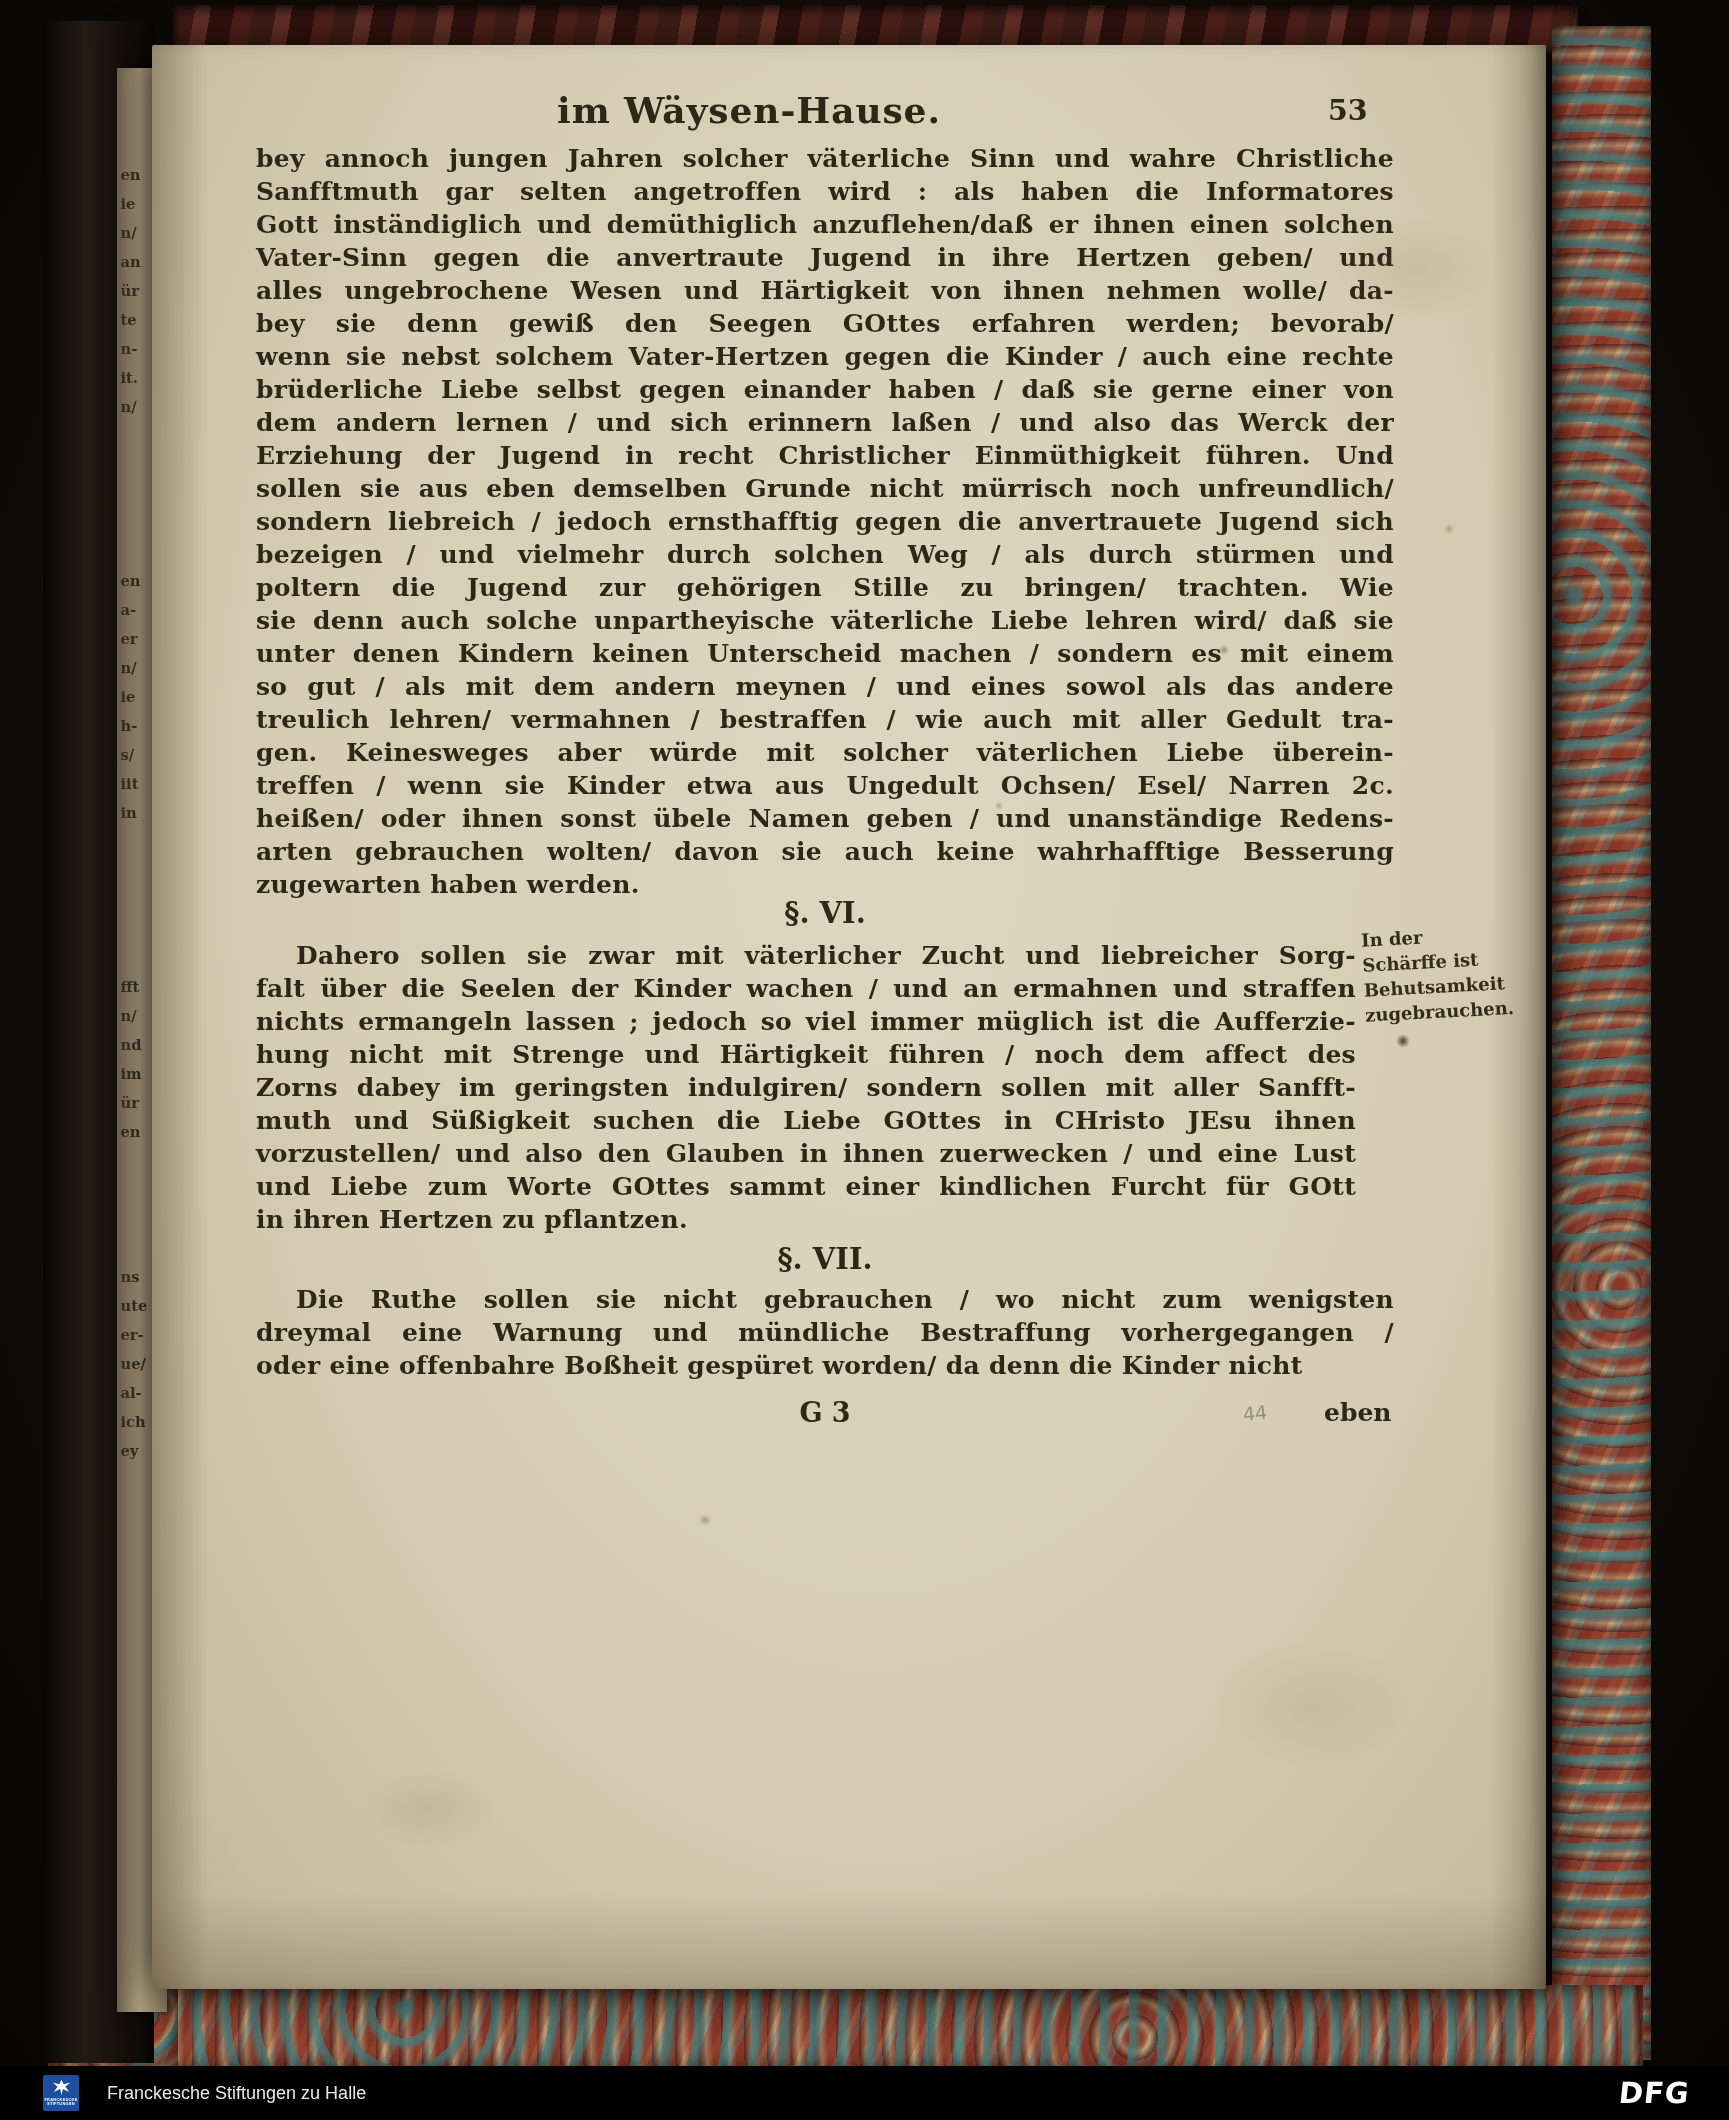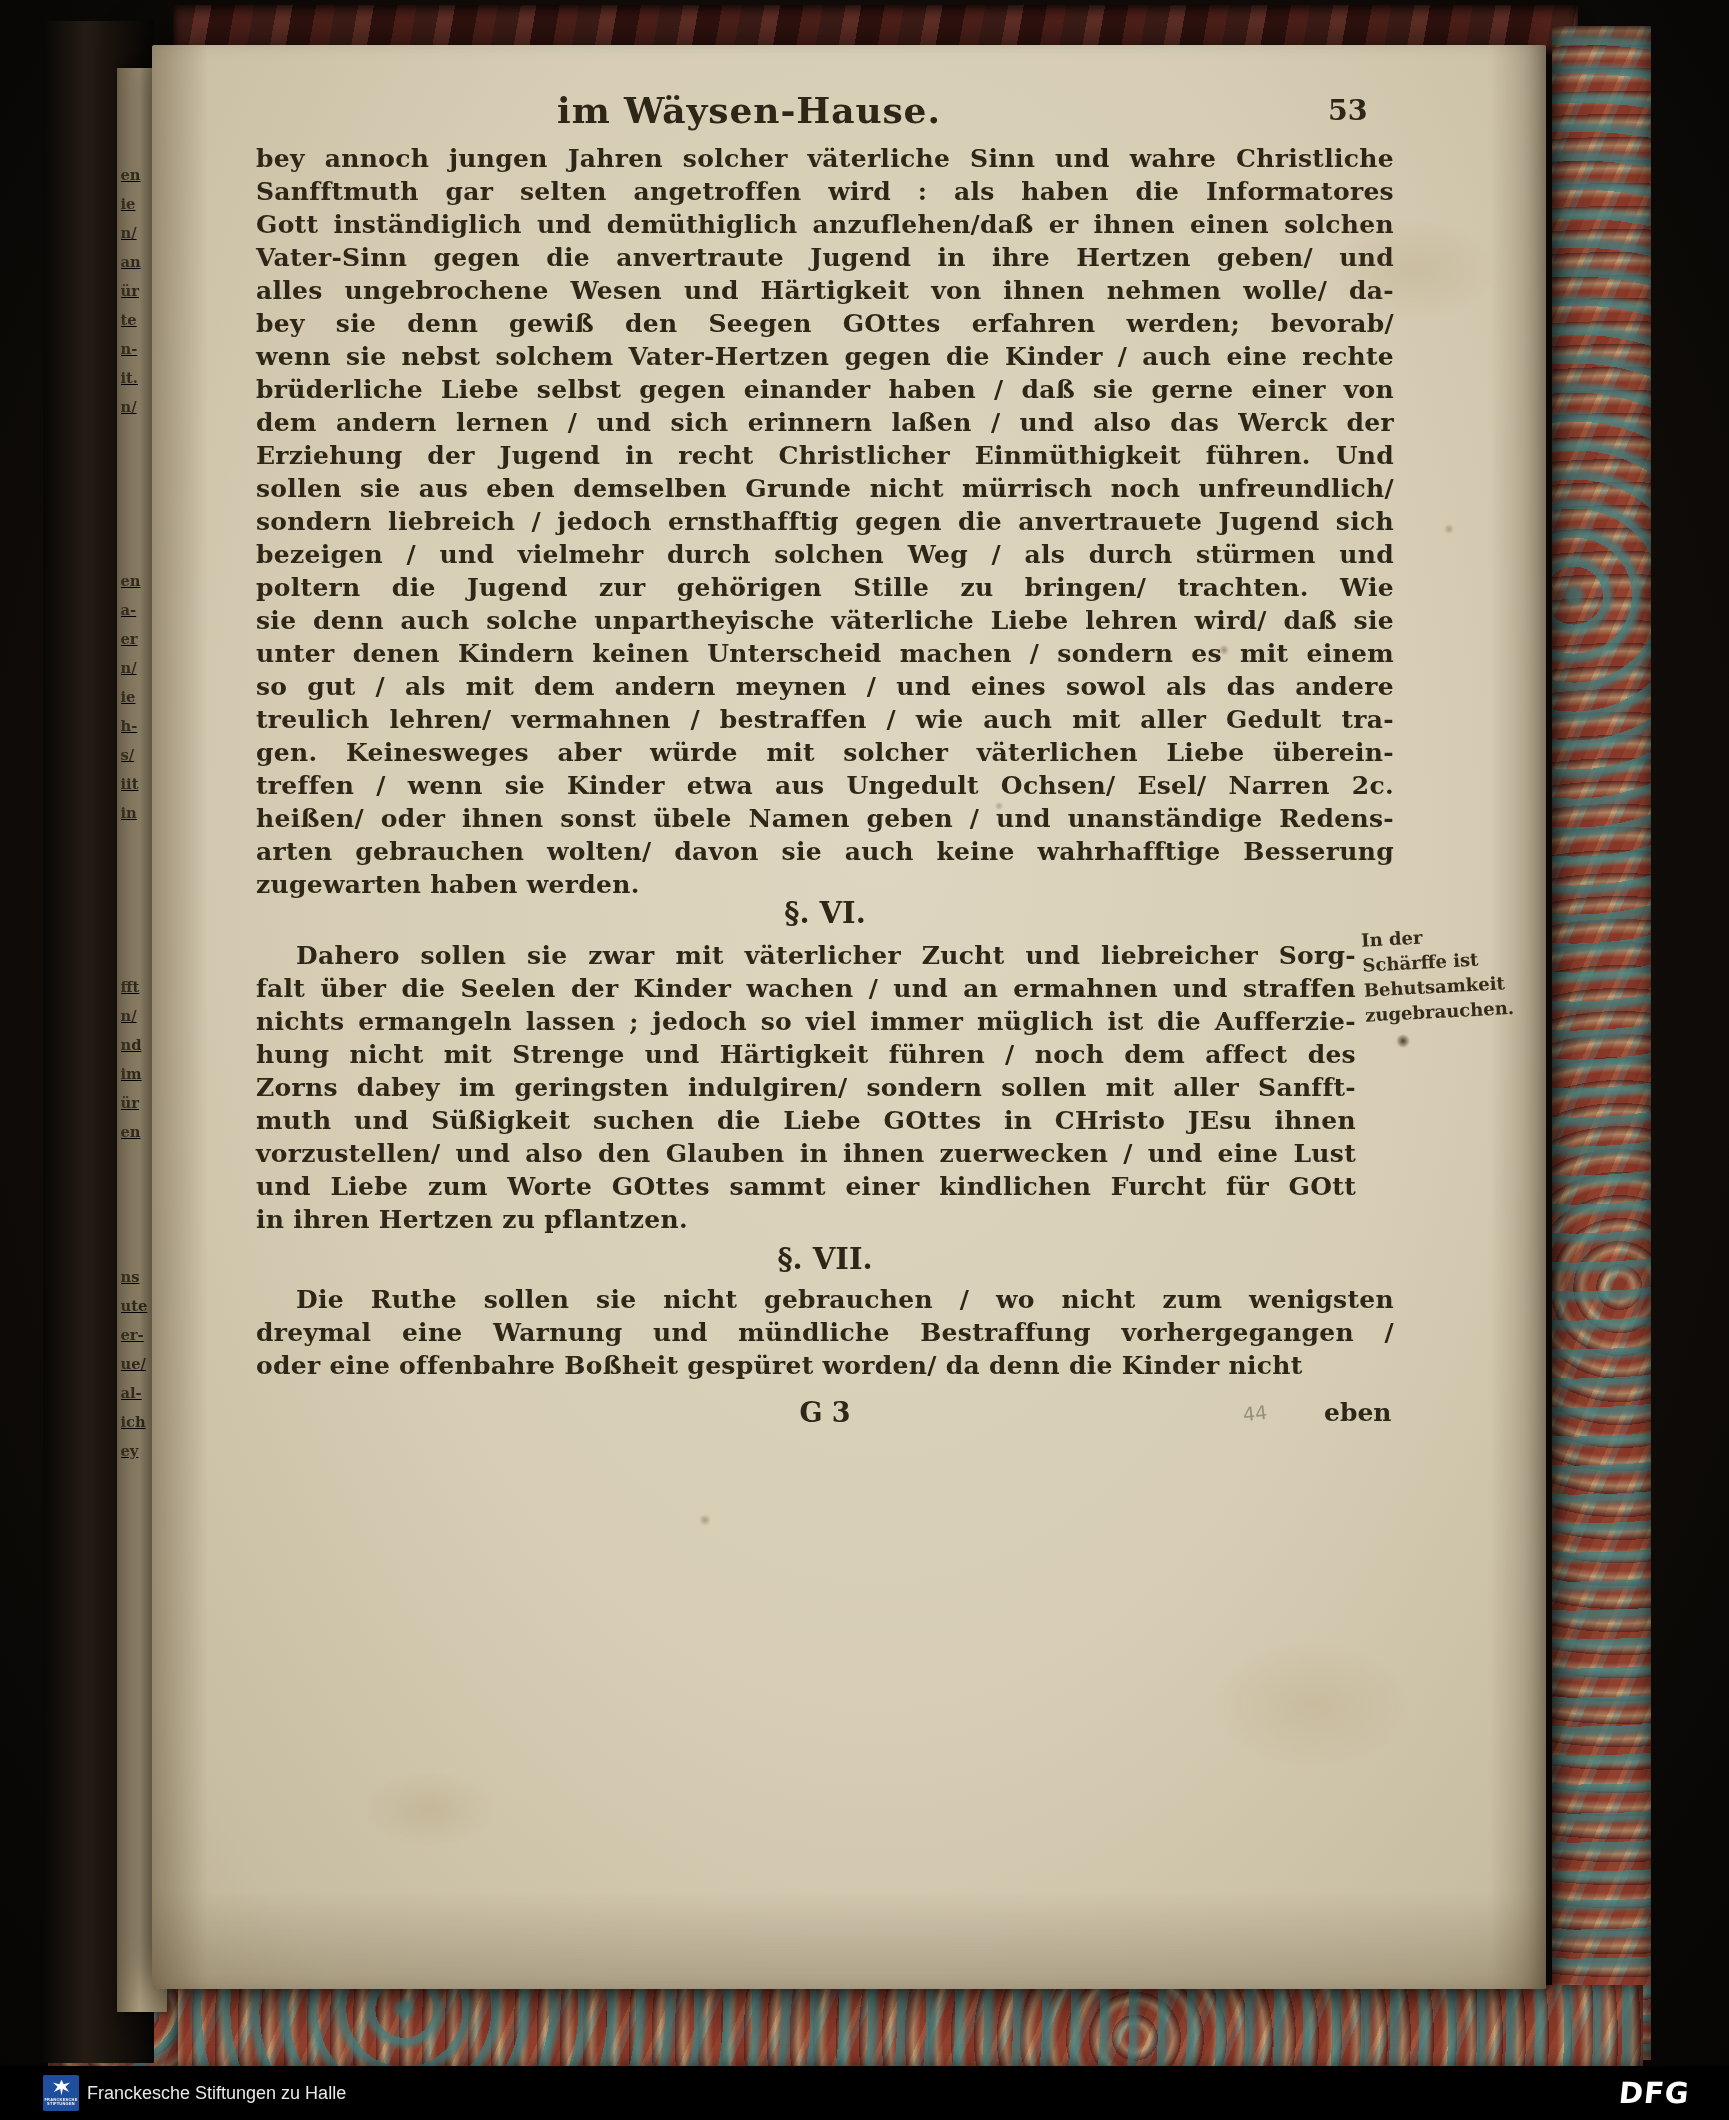--- a/index.html
+++ b/index.html
@@ -26,21 +26,21 @@
   .marble-right{position:absolute;left:1552px;top:26px;width:99px;height:2034px;}
   .marble-bottom{position:absolute;left:55px;top:1985px;width:1588px;height:85px;}
   .marble-bl{position:absolute;left:48px;top:1920px;width:130px;height:152px;}
 
   
   .spine{position:absolute;left:43px;top:21px;width:111px;height:2042px;
     background:linear-gradient(90deg,#080705 0%,#241c14 38%,#16100b 70%,#070605 100%);}
   .spine-sliver{position:absolute;left:74px;top:47px;width:50px;height:1944px;
     background:linear-gradient(90deg,#6e624c 0%,#b1a282 45%,#897b5e 100%);
     box-shadow:3.5px 0 8.6px rgba(0,0,0,.6);}
-  .frag-col{position:absolute;left:3.5px;top:92px;width:43px;display:flex;flex-direction:column;text-decoration:underline;}
+  .frag-col{position:absolute;left:3.5px;top:92px;width:43px;display:flex;flex-direction:column;}
   .frag{height:29px;font:700 14.7px/29px "DejaVu Serif",serif;color:#3b3223;text-align:left;overflow:hidden;}
 
   
   .page{position:absolute;left:152px;top:45px;width:1394px;height:1944px;border-radius:2.6px;
     background:
       radial-gradient(ellipse at 52% 40%, #ded6c0 0%, #d6cdb4 55%, #c7bda2 88%, #b9ae92 100%);
     box-shadow:0 0 48px rgba(0,0,0,.8), -15.6px 0 26px -15.6px rgba(0,0,0,.55) inset;}
   .stains{position:absolute;inset:0;pointer-events:none;border-radius:2.6px;
     background-image:
       radial-gradient(circle 6px at 1251px 996px, rgba(52,36,16,.85), rgba(52,36,16,0) 7px),
@@ -83,21 +83,21 @@
     color:#97907d;transform:rotate(-6deg);}
 
   
   .footer{position:absolute;left:0;bottom:0;width:1729px;height:54px;background:#000;
     display:flex;align-items:center;}
   .fs-logo{width:36px;height:36px;margin-left:43px;background:#1d4f9e;border-radius:1.7px;
     display:flex;flex-direction:column;align-items:center;justify-content:center;flex:0 0 auto;}
   .fs-logo svg{width:21px;height:17.3px;display:block;}
   .fs-caption{font:700 3.9px/4.3px "Liberation Sans",sans-serif;color:#fff;letter-spacing:0.3px;
     text-align:center;margin-top:1.7px;}
-  .fs-name{margin-left:8px;color:#e9e9e9;font:400 18px/21px "Liberation Sans",sans-serif;}
+  .fs-name{margin-left:28px;color:#e9e9e9;font:400 18px/21px "Liberation Sans",sans-serif;}
   .dfg{margin-left:auto;margin-right:40px;color:#fff;font:700 29px/31px "DejaVu Sans",sans-serif;
     letter-spacing:0.9px;transform:skewX(-6deg);}
 </style>
 </head>
 <body>
 
 <div class="stage">
 
   <div class="photo"></div>
 

